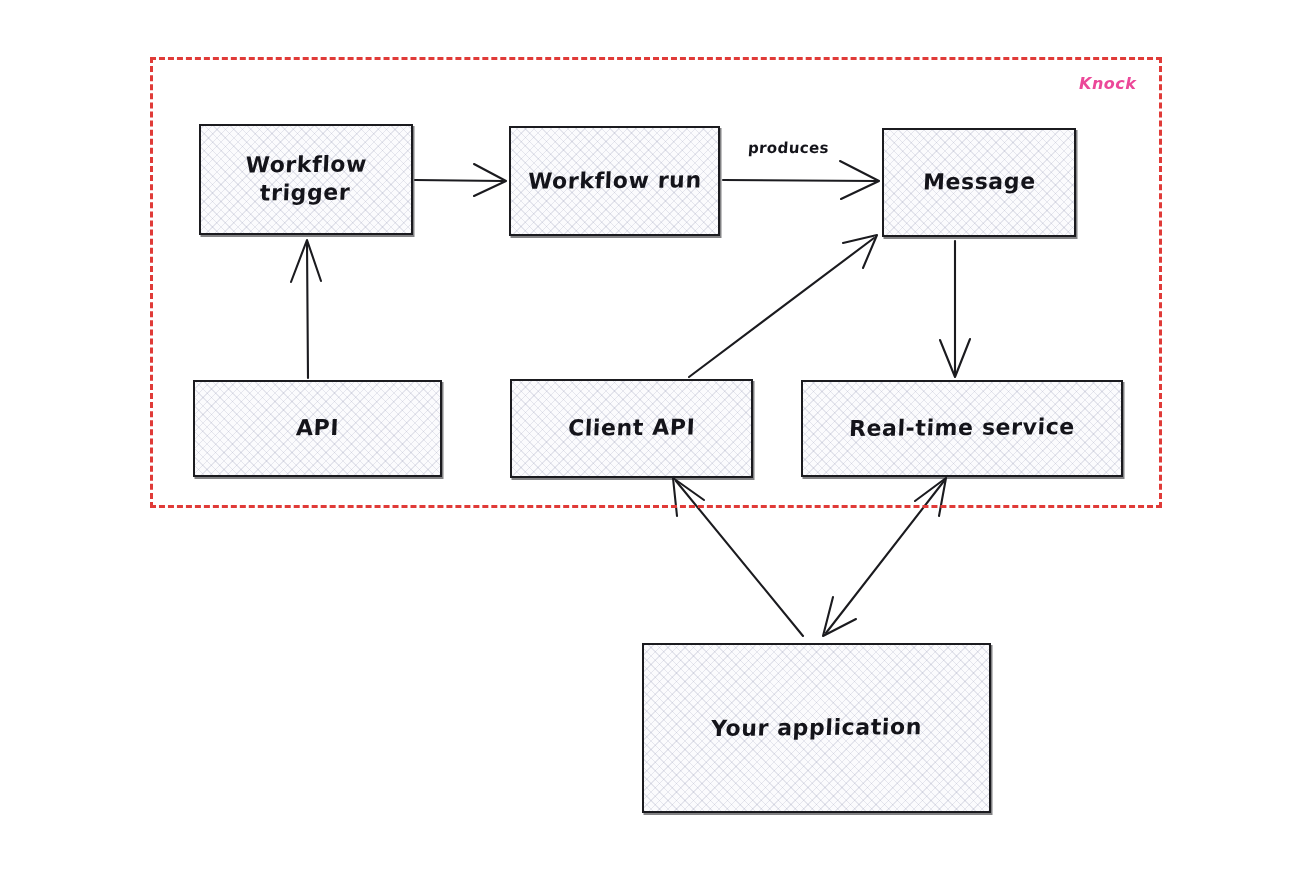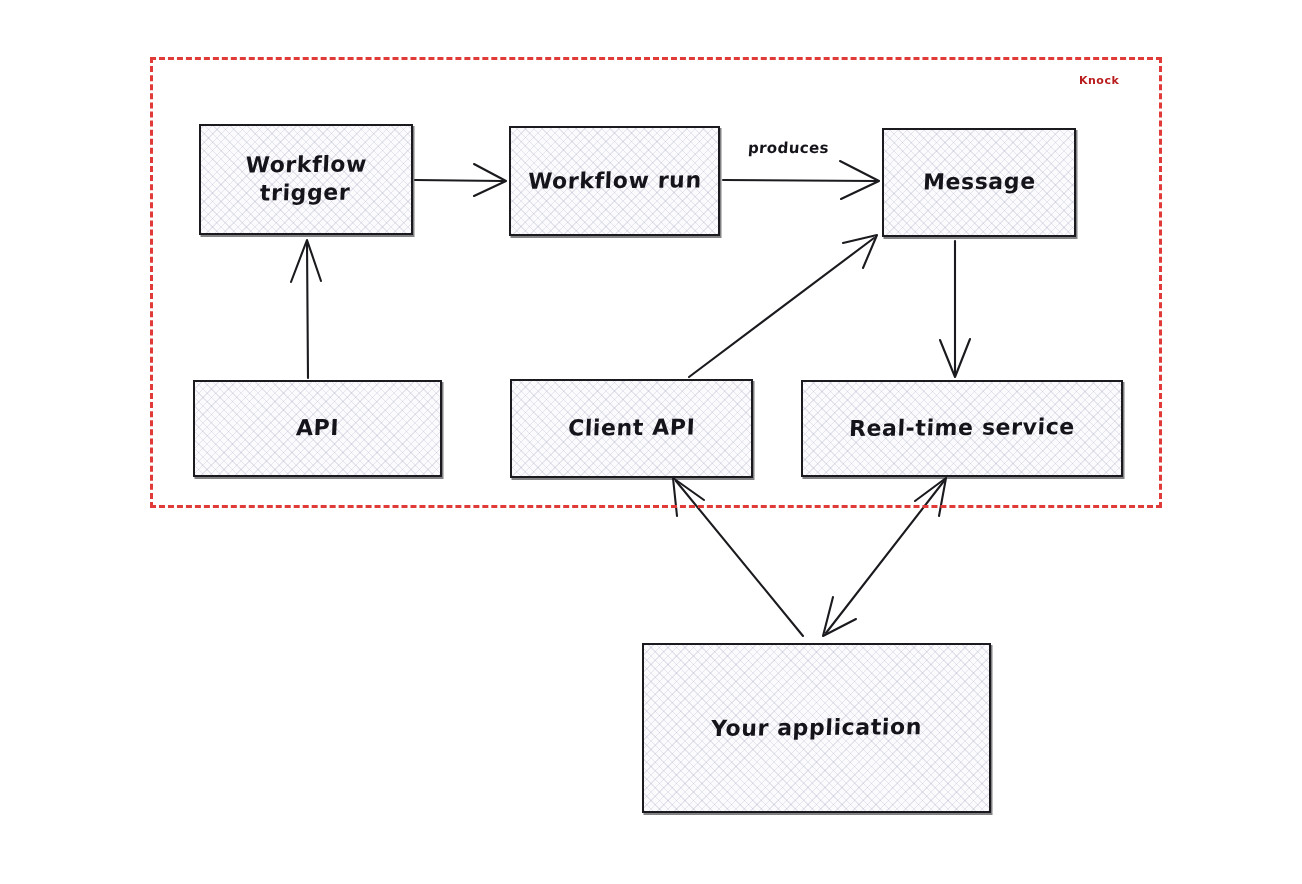--- a/index.html
+++ b/index.html
@@ -28,25 +28,26 @@
     pointer-events: none;
   }
   .group-frame {
     position: absolute;
     border: 3px dashed #e03b38;
     box-sizing: border-box;
   }
   .group-label {
     position: absolute;
     font-family: "DejaVu Sans", sans-serif;
-    font-size: 11px;
+    font-size: 16px;
     font-weight: 700;
     letter-spacing: 0.5px;
-    color: #b91c1c;
+    color: #ec4899;
     white-space: nowrap;
+    font-style: italic;
   }
   .node {
     position: absolute;
     box-sizing: border-box;
     border: 2px solid #1b1b1f;
     display: flex;
     align-items: center;
     justify-content: center;
     text-align: center;
     background-color: #fbfbfd;

